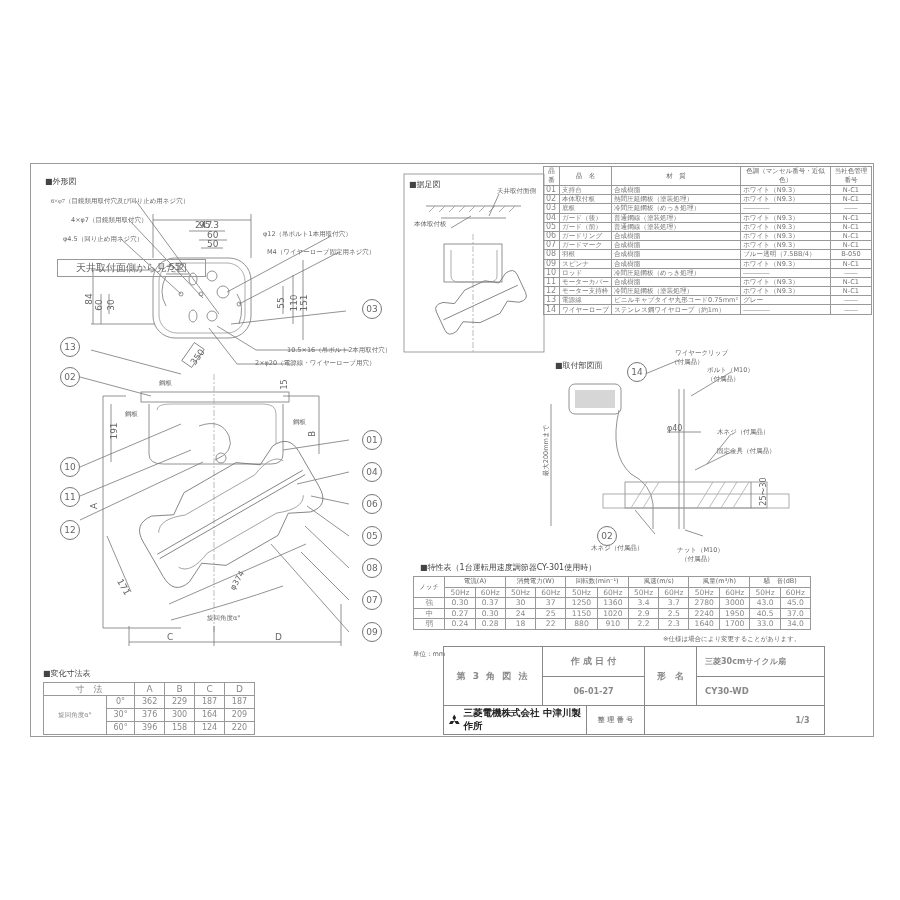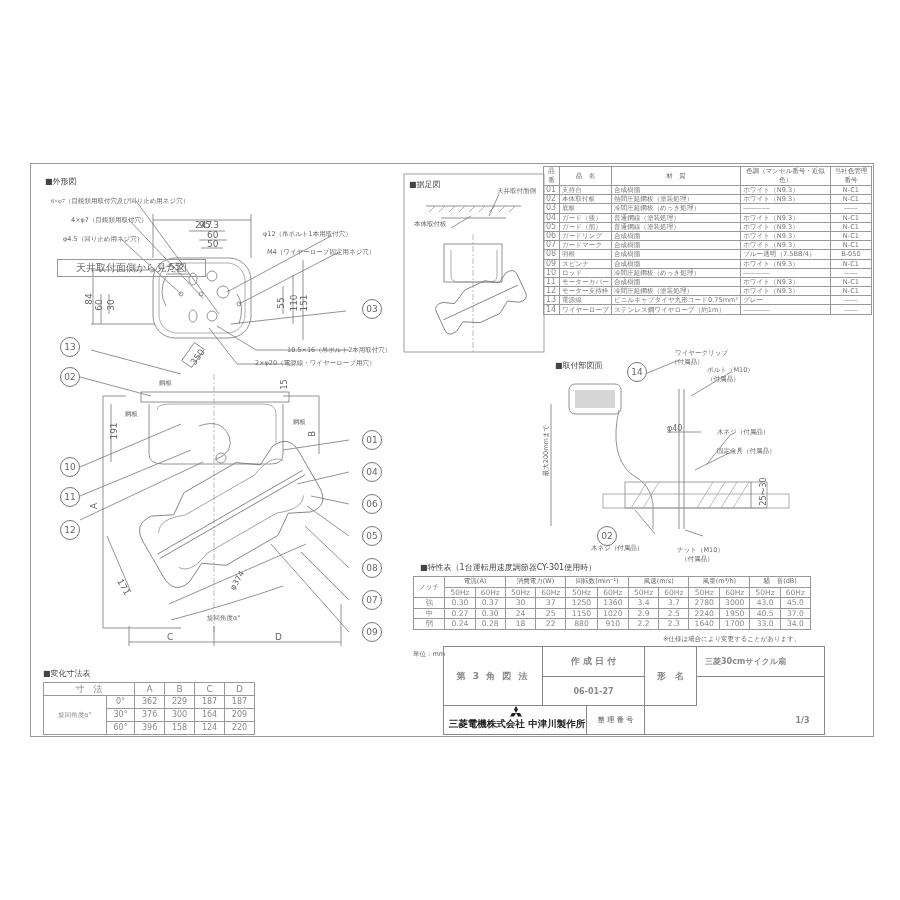--- a/index.html
+++ b/index.html
@@ -463,21 +463,22 @@
         </tr>
       </tbody>
   </table>
 
   <div class="title-block">
     <div class="tb-cell" style="left:0;top:0;width:99px;height:59px;letter-spacing:2px;">第 3 角 図 法</div>
     <div class="tb-cell" style="left:99px;top:0;width:102px;height:30px;">作 成 日 付</div>
     <div class="tb-cell" style="left:99px;top:30px;width:102px;height:29px;font-size:8px;">06-01-27</div>
     <div class="tb-cell" style="left:201px;top:0;width:52px;height:59px;">形　名</div>
     <div class="tb-cell" style="left:253px;top:0;width:127px;height:30px;justify-content:flex-start;padding-left:8px;font-size:8px;border-right:none;">三菱30cmサイクル扇</div>
-    <div class="tb-cell" style="left:0;top:59px;width:143px;height:28px;color:#222;font-weight:bold;font-size:9.5px;border-bottom:none;justify-content:flex-start;padding-left:4px;flex-direction:column;">
+    <div class="tb-cell" style="left:253px;top:30px;width:127px;height:29px;justify-content:flex-start;padding-left:8px;font-size:8.5px;border-right:none;">CY30-WD</div>
+    <div class="tb-cell" style="left:0;top:59px;width:143px;height:28px;color:#222;font-weight:bold;font-size:9.5px;border-bottom:none;justify-content:flex-start;padding-left:4px;">
       <svg width="14" height="12" viewBox="0 0 14 12" style="position:static;margin-right:3px;">
           <polygon points="7,0 9,3.5 7,7 5,3.5" fill="#222"></polygon>
           <polygon points="5,7 7,7 5,10.5 1,10.5 3,7" fill="#222"></polygon>
           <polygon points="9,7 7,7 9,10.5 13,10.5 11,7" fill="#222"></polygon>
         </svg>
       <span>三菱電機株式会社 中津川製作所</span>
     </div>
     <div class="tb-cell" style="left:143px;top:59px;width:58px;height:28px;font-size:7px;border-bottom:none;">整 理 番 号</div>
     <div class="tb-cell" style="left:337px;top:59px;width:43px;height:28px;font-size:8px;border-bottom:none;border-right:none;">1/3</div>
   </div>

